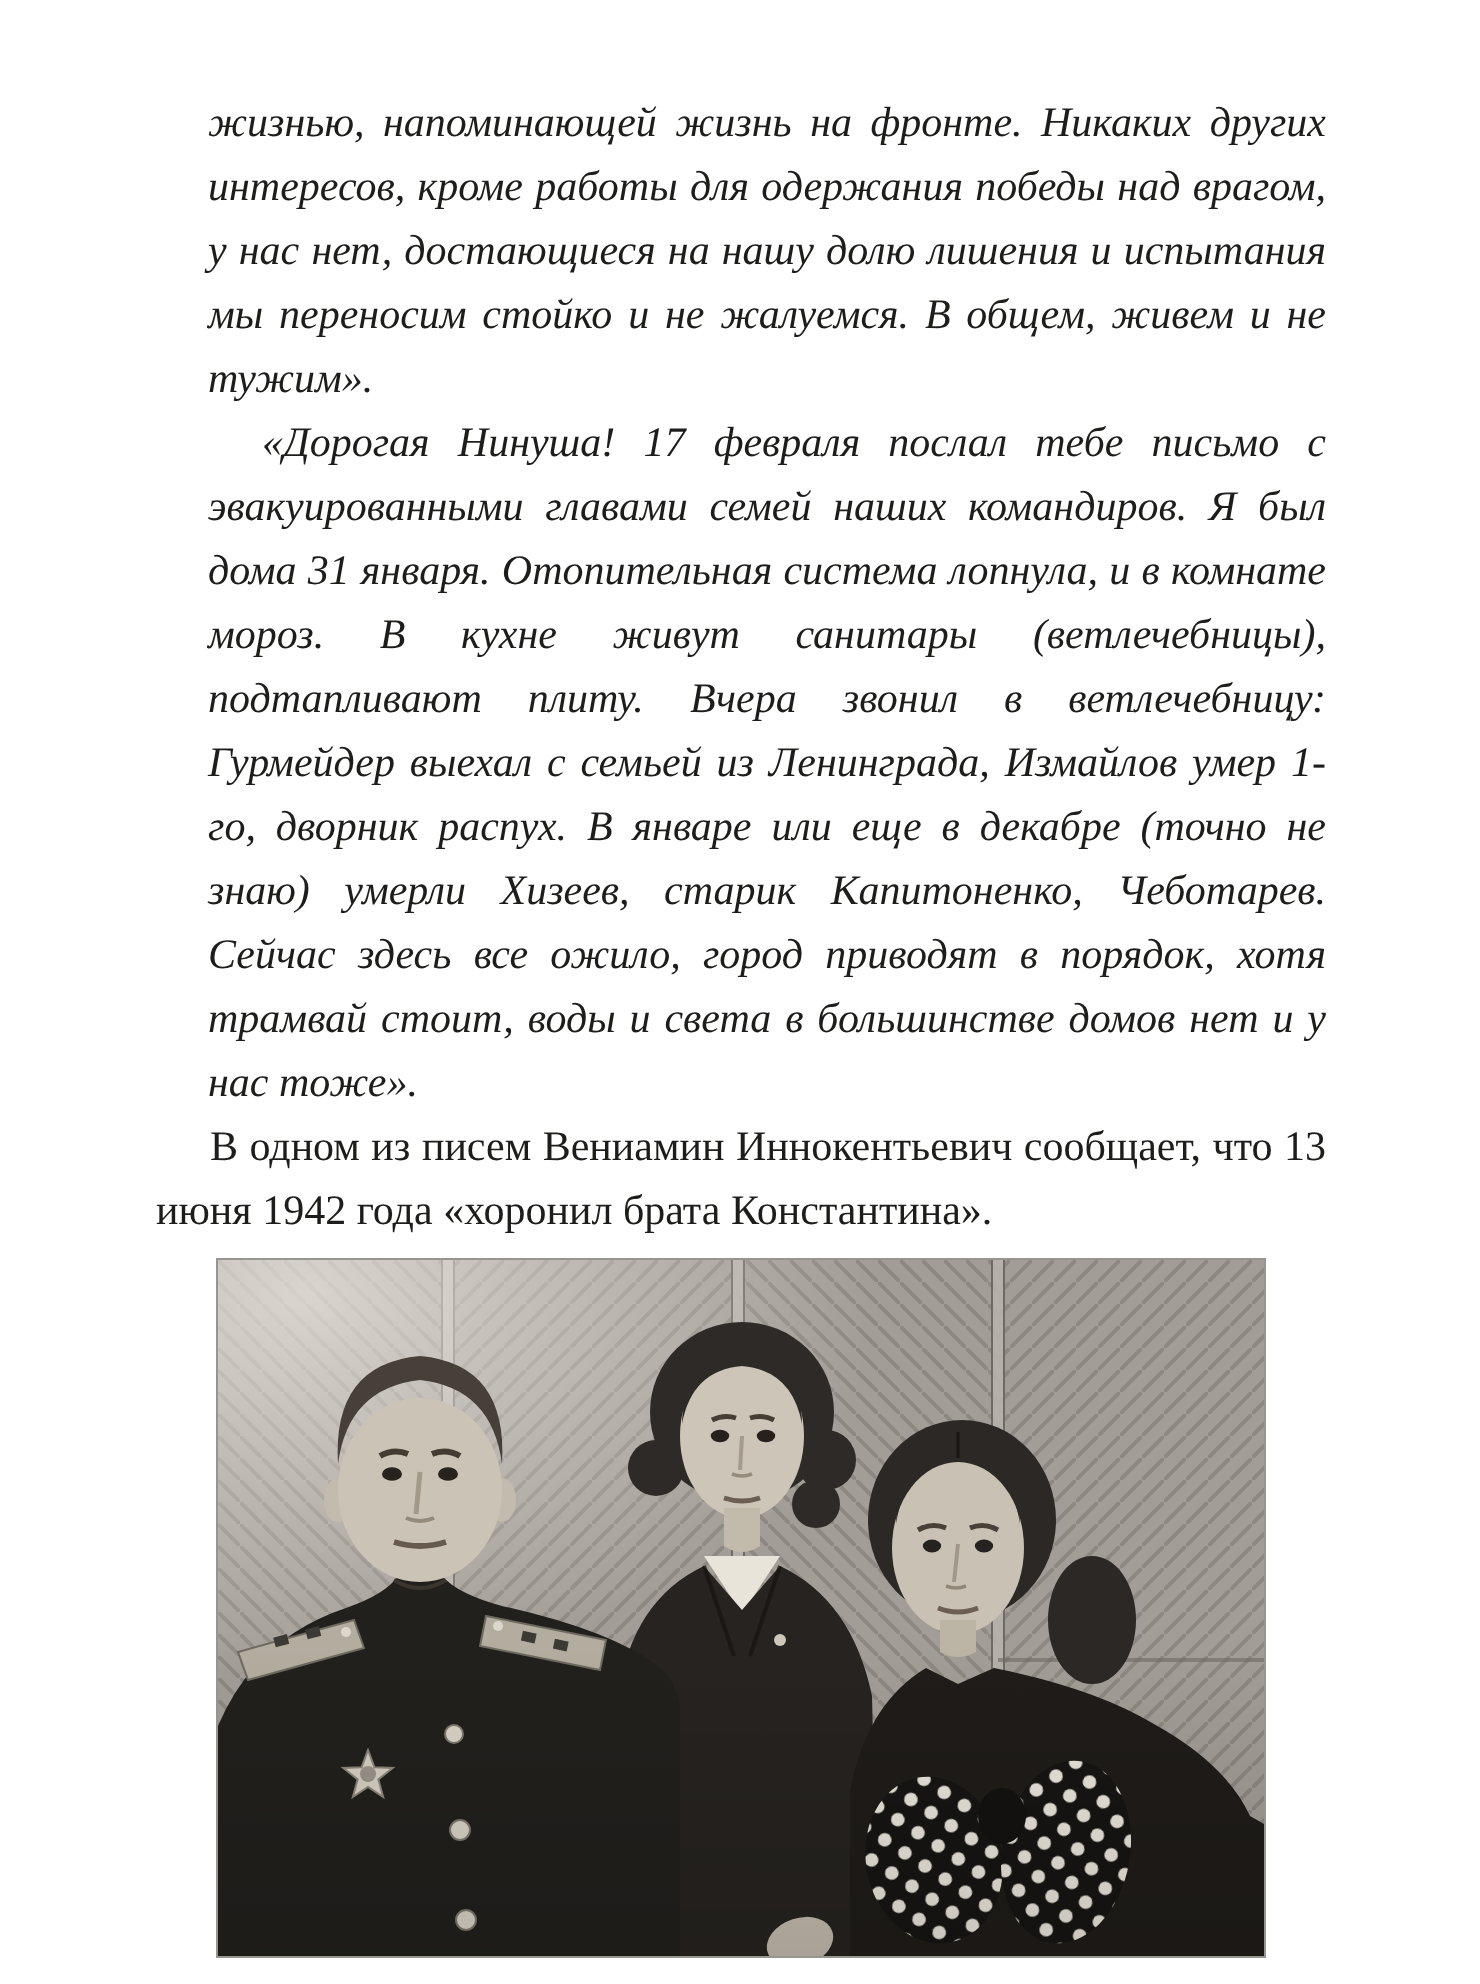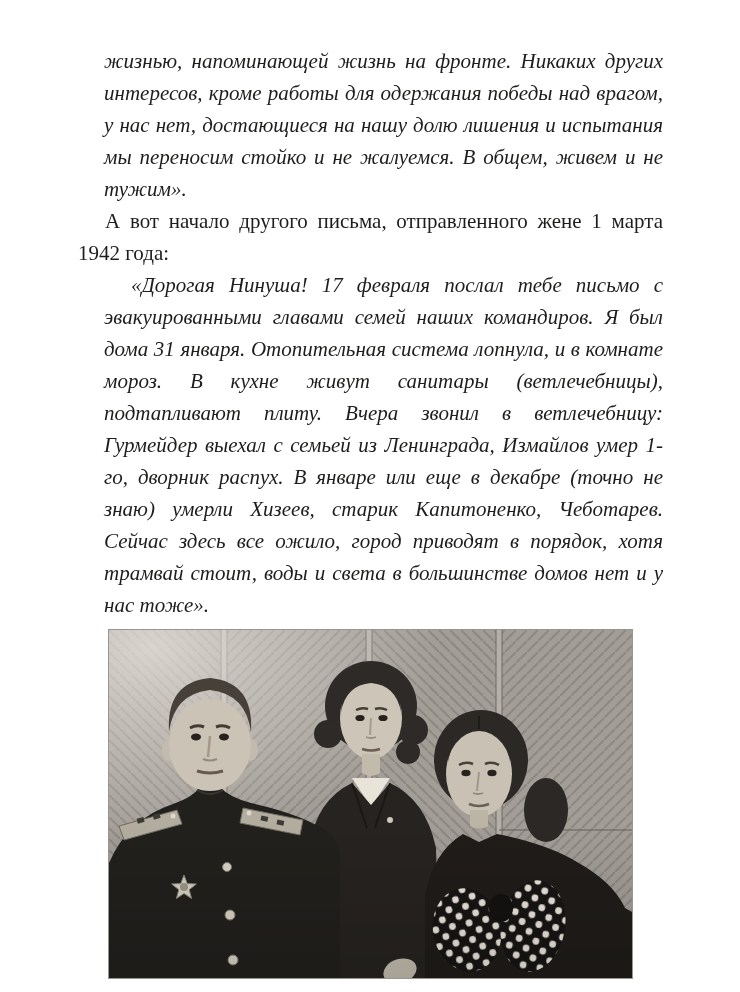--- a/index.html
+++ b/index.html
@@ -32,22 +32,22 @@
     background: #a29d96;
   }
 </style>
 </head>
 <body>
 
 <div class="page">
 
   <div class="text-block">
     <p class="quote">жизнью, напоминающей жизнь на фронте. Никаких других интересов, кроме работы для одержания победы над врагом, у нас нет, достающиеся на нашу долю лишения и испытания мы переносим стойко и не жалуемся. В общем, живем и не тужим».</p>
-    <p class="normal">А вот начало другого письма, отправленного жене 1 марта 1942 года:</p>
     <p class="quote indent">«Дорогая Нинуша! 17 февраля послал тебе письмо с эвакуированными главами семей наших командиров. Я был дома 31 января. Отопительная система лопнула, и в комнате мороз. В кухне живут санитары (ветлечебницы), подтапливают плиту. Вчера звонил в ветлечебницу: Гурмейдер выехал с семьей из Ленинграда, Измайлов умер 1-го, дворник распух. В январе или еще в декабре (точно не знаю) умерли Хизеев, старик Капитоненко, Чеботарев. Сейчас здесь все ожило, город приводят в порядок, хотя трамвай стоит, воды и света в большинстве домов нет и у нас тоже».</p>
+    <p class="normal">В одном из писем Вениамин Иннокентьевич сообщает, что 13 июня 1942 года «хоронил брата Константина».</p>
   </div>
 
   <figure class="photo-figure">
     <svg viewBox="0 0 523 348" xmlns="http://www.w3.org/2000/svg" role="img">
       <defs>
         <pattern id="hA" width="11" height="11" patternUnits="userSpaceOnUse">
           <path d="M0,11 L11,0" stroke="#78736c" stroke-width="2" opacity="0.5"></path>
         </pattern>
         <pattern id="hB" width="11" height="11" patternUnits="userSpaceOnUse">
           <path d="M0,0 L11,11" stroke="#78736c" stroke-width="2" opacity="0.5"></path>

